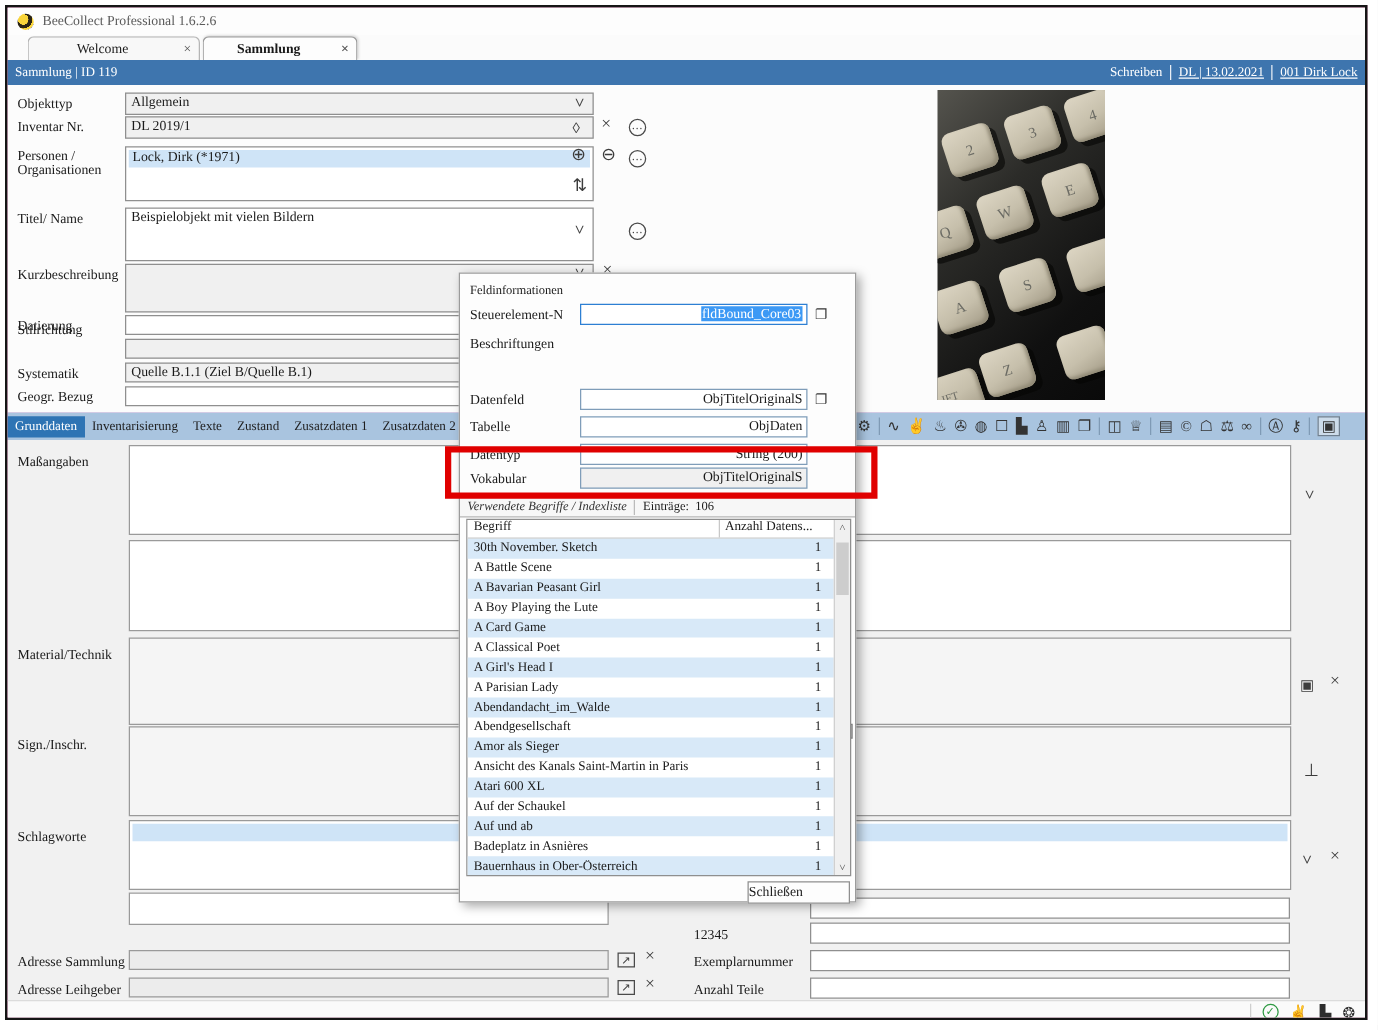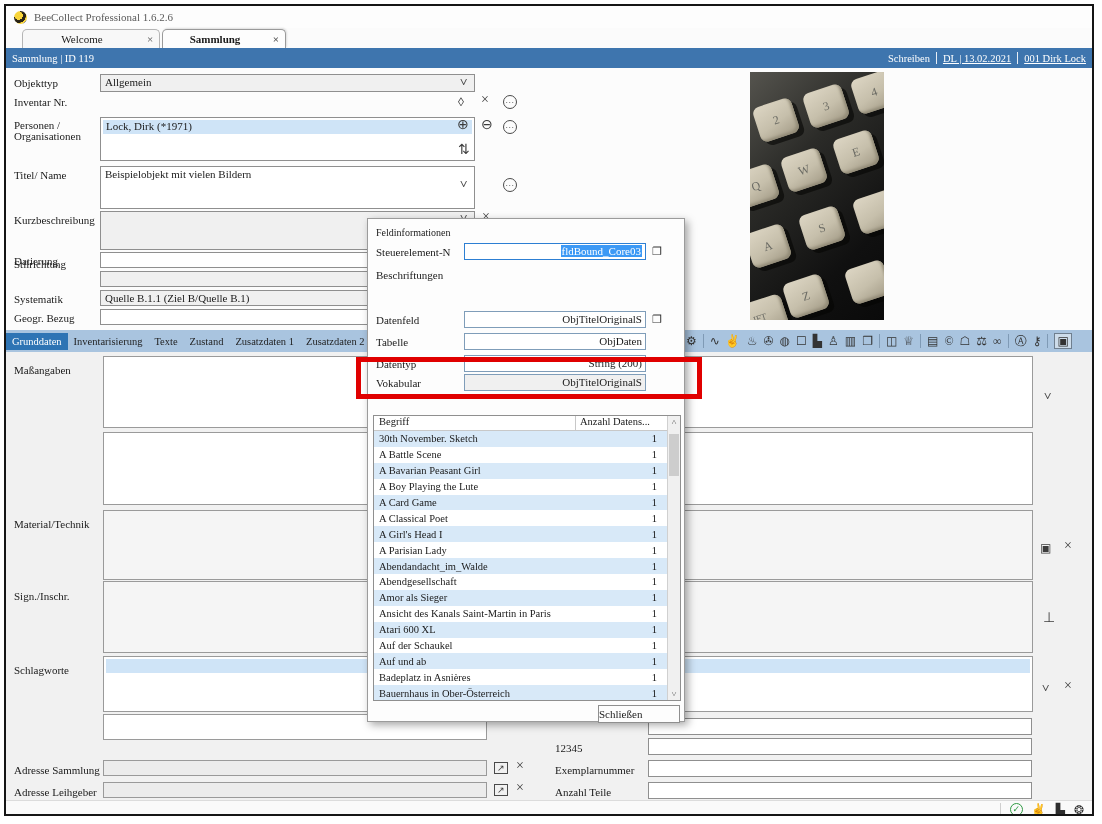--- a/index.html
+++ b/index.html
@@ -142,20 +142,21 @@
       <span class="bb-link">001  Dirk Lock</span>
     </span>
   </div>
 
   <div class="top">
     <div class="lab" style="top:9px">Objekttyp</div>
     <div class="fld" style="top:6px;height:18px">Allgemein</div>
     <span class="cic chev" style="left:454px;top:8px">˅</span>
 
     <div class="lab" style="top:28px">Inventar Nr.</div>
+    <div class="fld" style="top:25px;height:18px">DL 2019/1</div>
     <span class="cic" style="left:452px;top:28px">◊</span>
     <span class="cic big" style="left:475px;top:26px">×</span>
     <span class="circ" style="left:497px;top:27px">…</span>
 
     <div class="lab" style="top:51px">Personen /</div>
     <div class="lab" style="top:62px">Organisationen</div>
     <div class="fld white" style="top:49px;height:44px">
       <div class="selline">Lock, Dirk (*1971)</div>
     </div>
     <span class="cic big" style="left:451px;top:51px">⊕</span>
@@ -307,20 +308,28 @@
 
     <div class="dlab" style="top:117px">Tabelle</div>
     <div class="dfld" style="top:114px">ObjDaten</div>
 
     <div class="dlab" style="top:139px">Datentyp</div>
     <div class="dfld" style="top:136px">String (200)</div>
 
     <div class="dlab" style="top:158px">Vokabular</div>
     <div class="dfld gray" style="top:155px">ObjTitelOriginalS</div>
 
+    <div class="capbar">
+      <span class="cap">Verwendete Begriffe / Indexliste</span>
+      <span class="cdiv"></span>
+      <span>Einträge:</span>
+      <span style="margin-left:5px">106</span>
+      <span class="clip" style="left:281px;top:180px">❐</span>
+      <span class="cic xlink" style="left:300px;top:181px">↗</span>
+    </div>
 
     <div class="list">
       <div class="lhead">
         <span class="h1">Begriff</span>
         <span class="h2">Anzahl Datens...</span>
       </div>
       <div class="rows">
         <div class="lrow">
             <span class="bg">30th November. Sketch</span>
             <span class="bc">1</span>

